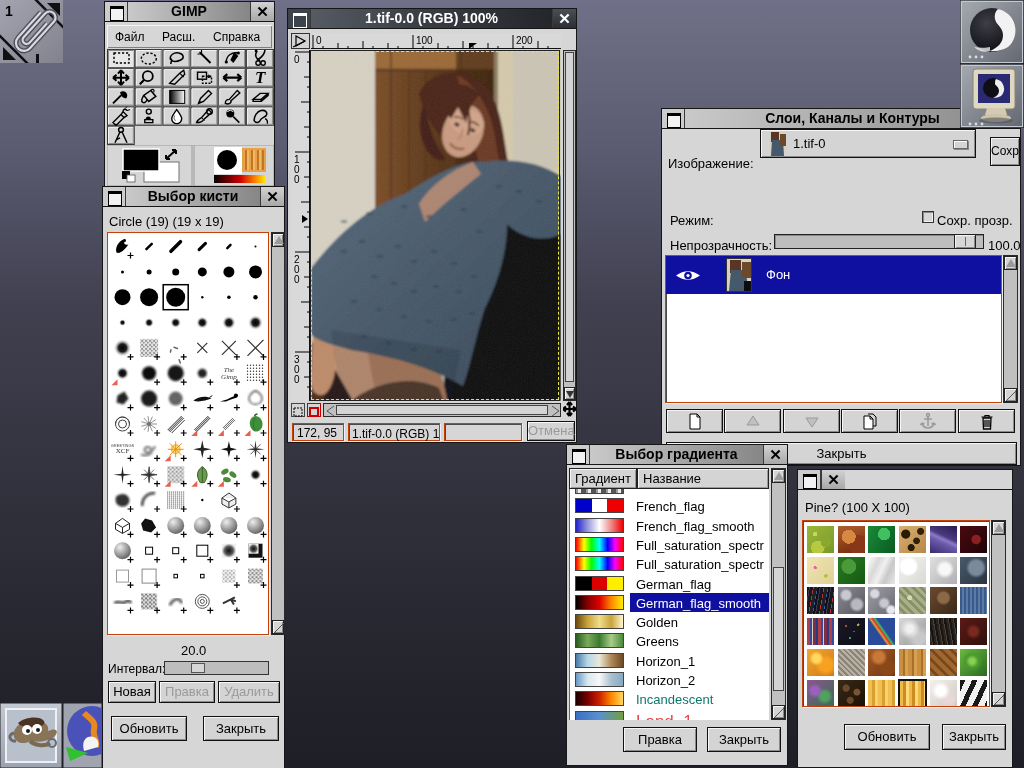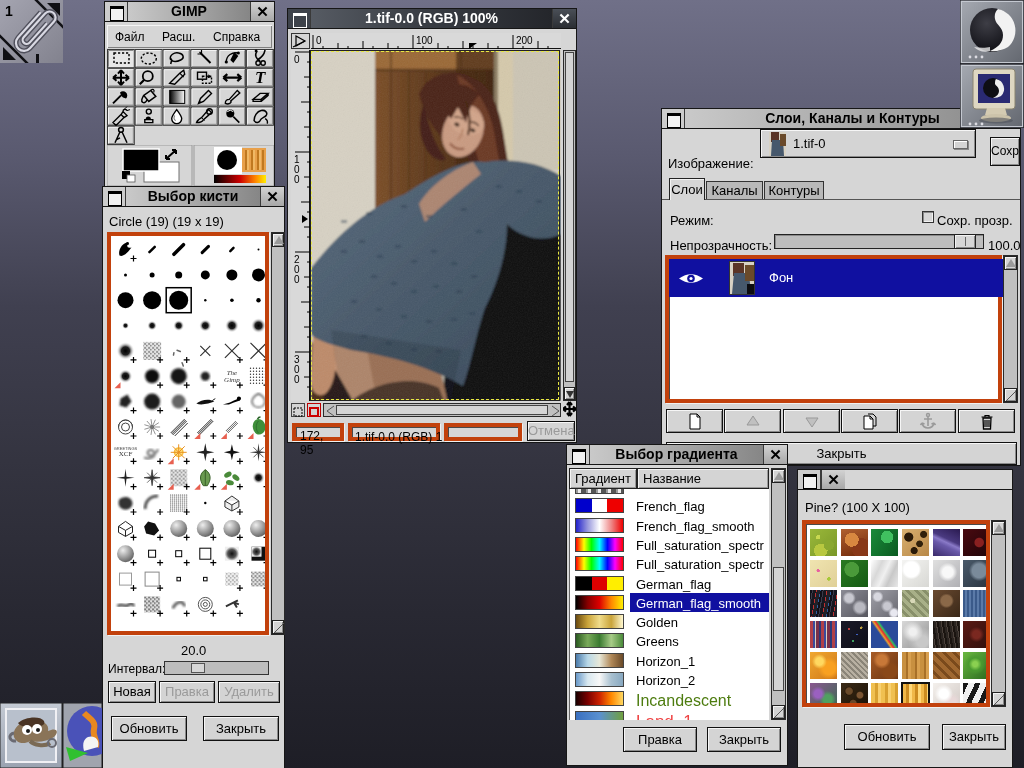--- a/index.html
+++ b/index.html
@@ -11,21 +11,21 @@
 .tb-title { flex:1; background:linear-gradient(90deg,#c9c9c9 0%,#b0b0b0 40%,#868686 100%); font-weight:bold; font-size:14px; text-align:center; line-height:19px; color:#000; overflow:hidden; white-space:nowrap; }
 .tb-x { width:24px; background:linear-gradient(180deg,#d2d2d2,#a8a8a8); border-left:1px solid #3a3a3a; position:relative; }
 .tb-x:after { content:"✕"; position:absolute; left:0; right:0; top:0; bottom:0; text-align:center; font-weight:bold; font-size:15px; line-height:20px; color:#000; }
 .dark .tb-btn { background:#3e434b; }
 .dark .tb-btn:after { border-color:#fff; background:#3e434b; }
 .dark .tb-title { background:linear-gradient(90deg,#565b63 0%,#3a3e45 45%,#24262b 100%); color:#fff; }
 .dark .tb-x { background:linear-gradient(180deg,#4a4f57,#2b2e33); }
 .dark .tb-x:after { color:#fff; }
 .btn { position:absolute; background:#d4d4d4; border:1px solid #111; box-shadow:inset 1px 1px 0 #f6f6f6, inset -1px -1px 0 #8a8a8a; font-size:13px; text-align:center; color:#000; }
 .btn.gray { color:#9a9a9a; }
-.sunken { position:absolute; background:#fff; border:4px solid #c2410c; box-shadow:inset 1px 1px 0 #4a4a4a, 1px 1px 0 #f0f0f0; }
+.sunken { position:absolute; background:#fff; border:1px solid #c2410c; box-shadow:inset 1px 1px 0 #4a4a4a, 1px 1px 0 #f0f0f0; }
 .lbl { position:absolute; font-size:13px; color:#000; white-space:nowrap; }
 .sb { position:absolute; background:#c0c0c0; border:1px solid #2a2a2a; }
 .sb .up,.sb .dn { position:absolute; left:0; right:0; height:14px; background:#d4d4d4; border:1px solid #222; box-shadow:inset 1px 1px 0 #f4f4f4, inset -1px -1px 0 #888; }
 .sb .up { top:0; } .sb .dn { bottom:0; }
 .tri-u { position:absolute; left:1px; top:1px; width:10px; height:10px; background:none; }
 .tri-u:after { content:""; position:absolute; left:0; top:1px; width:0; height:0; border-left:5px solid transparent; border-right:5px solid transparent; border-bottom:8px solid #9a9a9a; }
 .tri-d { position:absolute; left:1px; top:2px; width:10px; height:10px; background:linear-gradient(135deg, transparent 46%, #555 46%, #555 54%, transparent 54%); }
 </style></head>
 <body>
 
@@ -1316,26 +1316,20 @@
    <div style="position:absolute;left:8px;top:2px;width:17px;height:24px;background:#7a6a5a;"><svg width="17" height="24">
           <rect width="17" height="24" fill="#d8d2c4"></rect>
           <rect x="2" y="0" width="8" height="10" fill="#5a3426"></rect>
           <path d="M3 8 L14 8 L15 24 L2 24 Z" fill="#46586c"></path>
           <rect x="11" y="2" width="6" height="12" fill="#6a4a2a"></rect>
         </svg></div>
    <span style="position:absolute;left:32px;top:6px;font-size:13px;">1.tif-0</span>
    <div style="position:absolute;right:7px;top:10px;width:15px;height:9px;background:#d4d4d4;border:1px solid #666;box-shadow:inset 1px 1px 0 #fff, 1px 1px 0 #888;"></div>
  </div>
   <div class="btn" style="left:328px;top:28px;width:30px;height:29px;line-height:27px;font-size:12px;">Сохр</div>
-  <div id="tabs" style="position:absolute;left:0px;top:67px;width:358px;height:25px;">
-      <div style="position:absolute;left:7px;top:2px;width:36px;height:22px;background:#d6d6d6;border:1px solid #222;border-bottom:none;box-shadow:inset 1px 1px 0 #f2f2f2;font-size:13px;text-align:center;line-height:21px;z-index:2;">Слои</div>
-<div style="position:absolute;left:44px;top:5px;width:57px;height:19px;background:#b9b9b9;border:1px solid #333;border-bottom:none;font-size:13px;text-align:center;line-height:18px;">Каналы</div>
-<div style="position:absolute;left:102px;top:5px;width:60px;height:19px;background:#b9b9b9;border:1px solid #333;border-bottom:none;font-size:13px;text-align:center;line-height:18px;">Контуры</div>
-<div style="position:absolute;left:0;top:23px;width:358px;height:1px;background:#f0f0f0;border-top:1px solid #555;"></div>
-    </div>
   <div class="lbl" style="left:8px;top:104px;">Режим:</div>
  <div style="position:absolute;left:260px;top:102px;width:12px;height:12px;background:#d6d6d6;border:1px solid #333;box-shadow:inset 1px 1px 0 #888, inset -1px -1px 0 #f2f2f2;"></div>
   <div class="lbl" style="left:275px;top:104px;">Сохр. прозр.</div>
   <div class="lbl" style="left:8px;top:129px;">Непрозрачность:</div>
   <div style="position:absolute;left:112px;top:125px;width:210px;height:15px;background:#bdbdbd;border:1px solid #222;box-shadow:inset 1px 1px 0 #8a8a8a;"></div>
  <div style="position:absolute;left:292px;top:125px;width:22px;height:15px;background:#d6d6d6;border:1px solid #222;box-shadow:inset 1px 1px 0 #f2f2f2, inset -1px -1px 0 #888;">
       <div style="position:absolute;left:10px;top:2px;width:1px;height:9px;background:#666;"></div>
     </div>
  <div class="lbl" style="left:326px;top:129px;">100.0</div>
   <div class="sunken" id="layerlist" style="left:3px;top:146px;width:337px;height:148px;background:#fff;">
@@ -1432,21 +1426,21 @@
         <span style="position:absolute;left:66px;top:106.8px;font-size:13px;color:#fff;">German_flag_smooth</span>
         <div style="position:absolute;left:5px;top:125.1px;width:49px;height:15px;background:linear-gradient(90deg,#6a4a10 0%,#caa43a 25%,#f0dc8a 50%,#caa43a 75%,#fff8d0 100%);border:1px solid #444;"></div>
         <span style="position:absolute;left:66px;top:126.1px;font-size:13px;color:#000;">Golden</span>
         <div style="position:absolute;left:5px;top:144.4px;width:49px;height:15px;background:linear-gradient(90deg,#2a5a20 0%,#7aaa5a 25%,#3a7a30 50%,#a8cc88 75%,#4a8a3a 100%);border:1px solid #444;"></div>
         <span style="position:absolute;left:66px;top:145.4px;font-size:13px;color:#000;">Greens</span>
         <div style="position:absolute;left:5px;top:163.70000000000002px;width:49px;height:15px;background:linear-gradient(90deg,#4a7aaa 0%,#b8d8e8 25%,#e8e8d8 50%,#b08858 75%,#6a4a28 100%);border:1px solid #444;"></div>
         <span style="position:absolute;left:66px;top:164.70000000000002px;font-size:13px;color:#000;">Horizon_1</span>
         <div style="position:absolute;left:5px;top:183.00000000000003px;width:49px;height:15px;background:linear-gradient(90deg,#6898c8 0%,#d8e8f0 25%,#f8f8f8 50%,#a8c0d0 75%,#88a8c0 100%);border:1px solid #444;"></div>
         <span style="position:absolute;left:66px;top:184.00000000000003px;font-size:13px;color:#000;">Horizon_2</span>
         <div style="position:absolute;left:5px;top:202.30000000000004px;width:49px;height:15px;background:linear-gradient(90deg,#1a0000 0%,#7a0000 25%,#cc2200 50%,#ff8800 75%,#ffd860 100%);border:1px solid #444;"></div>
-        <span style="position:absolute;left:66px;top:203.30000000000004px;font-size:16px;color:#4d7c0f;">Incandescent</span>
+        <span style="position:absolute;left:66px;top:203.30000000000004px;font-size:13px;color:#0f766e;">Incandescent</span>
         <div style="position:absolute;left:5px;top:221.60000000000005px;width:49px;height:15px;background:linear-gradient(90deg,#3a70c0 0%,#5a90d0 50%,#70a040 100%);border:1px solid #444;"></div>
         <span style="position:absolute;left:66px;top:222.60000000000005px;font-size:17px;color:#ef4444;">Land_1</span>
       </div>
       <div class="sb" style="left:202px;top:0px;width:15px;height:252px;">
         <div class="up">
           <div class="tri-u"></div>
         </div>
         <div class="dn">
           <div class="tri-d"></div>
         </div>

